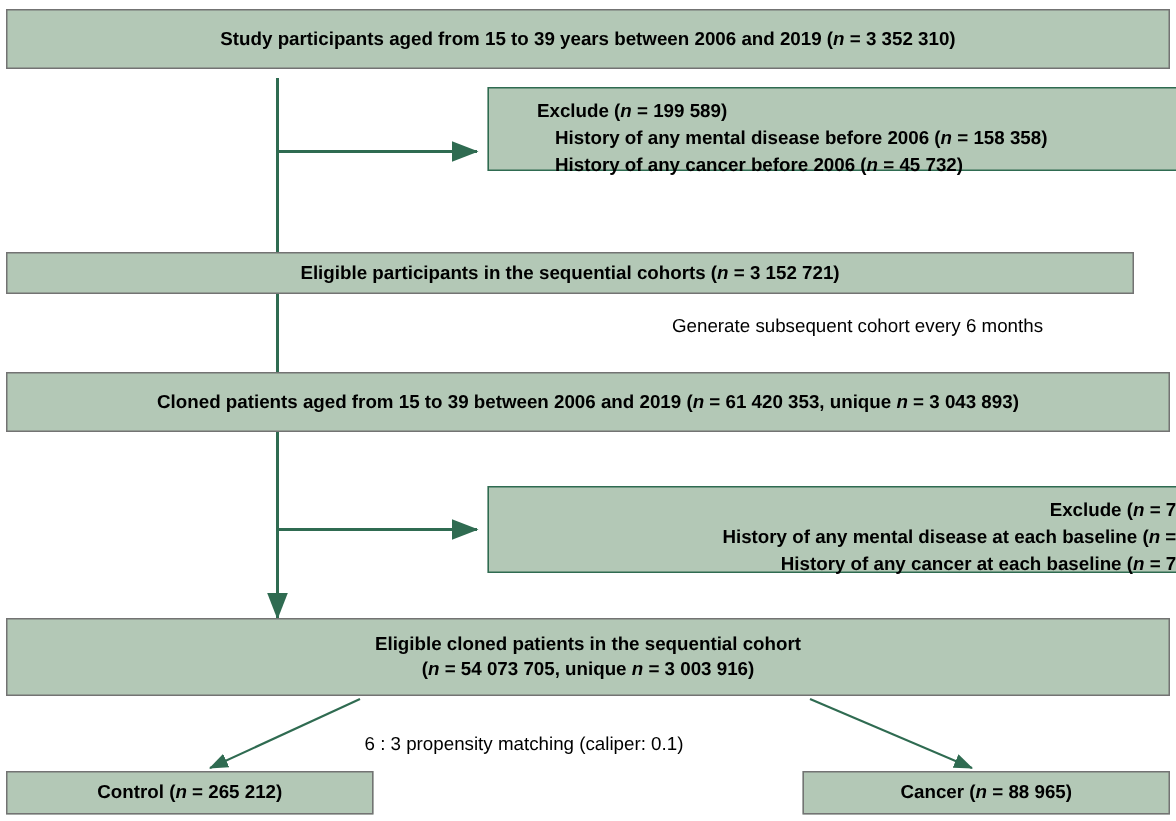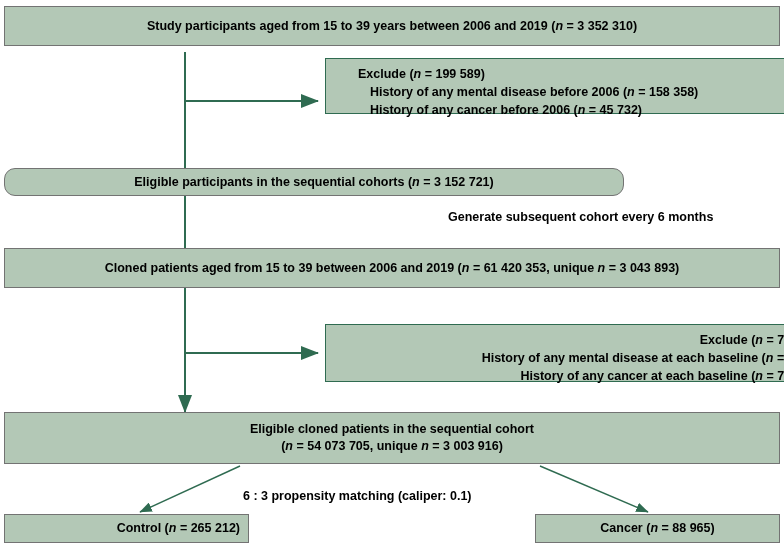--- a/index.html
+++ b/index.html
@@ -45,21 +45,21 @@
     font-size: 12.5px;
     line-height: 1.45;
     padding: 6px 10px;
     text-align: left;
   }
   .exclude-box .line.indent {
     padding-left: 12px;
   }
   .free-label {
     position: absolute;
-    font-weight: bold;
+    font-weight: normal;
     font-size: 12.5px;
     color: #000000;
     white-space: nowrap;
   }
   svg.arrows {
     position: absolute;
     left: 0;
     top: 0;
     width: 784px;
     height: 547px;
@@ -98,21 +98,21 @@
   <div class="box" style="left:4px; top:6px; width:776px; height:40px;">
     <span class="inner">Study participants aged from 15 to 39 years between 2006 and 2019 (<em class="italic">n</em> = 3 352 310)</span>
   </div>
 
   <div class="exclude-box" style="left:325px; top:58px; width:488px; height:56px;padding-left:32px;">
     <div class="line">Exclude (<em class="italic">n</em> = 199 589)</div>
     <div class="line indent">History of any mental disease before 2006 (<em class="italic">n</em> = 158 358)</div>
     <div class="line indent">History of any cancer before 2006 (<em class="italic">n</em> = 45 732)</div>
   </div>
 
-  <div class="box" style="left:4px; top:168px; width:620px; height:28px;border-radius:11px;">
+  <div class="box" style="left:4px; top:168px; width:752px; height:28px;">
     <span class="inner">Eligible participants in the sequential cohorts (<em class="italic">n</em> = 3 152 721)</span>
   </div>
 
   <div class="free-label" style="left:448px; top:210px;">Generate subsequent cohort every 6 months</div>
 
   <div class="box" style="left:4px; top:248px; width:776px; height:40px;">
     <span class="inner">Cloned patients aged from 15 to 39 between 2006 and 2019 (<em class="italic">n</em> = 61 420 353, unique <em class="italic">n</em> = 3 043 893)</span>
   </div>
 
   <div class="exclude-box" style="left:325px; top:324px; width:523px; height:58px;text-align:right;">
@@ -121,21 +121,21 @@
     <div class="line indent">History of any cancer at each baseline (<em class="italic">n</em> = 7 198 384)</div>
   </div>
 
   <div class="box" style="left:4px; top:412px; width:776px; height:52px; flex-direction:column;">
     <span class="inner">Eligible cloned patients in the sequential cohort</span>
     <span class="inner">(<em class="italic">n</em> = 54 073 705, unique <em class="italic">n</em> = 3 003 916)</span>
   </div>
 
   <div class="free-label" style="left:243px; top:489px;">6 : 3 propensity matching (caliper: 0.1)</div>
 
-  <div class="box" style="left:4px; top:514px; width:245px; height:29px;text-align:right;">
+  <div class="box" style="left:4px; top:514px; width:245px; height:29px;">
     <span class="inner">Control (<em class="italic">n</em> = 265 212)</span>
   </div>
 
   <div class="box" style="left:535px; top:514px; width:245px; height:29px;justify-content:center;">
     <span class="inner">Cancer (<em class="italic">n</em> = 88 965)</span>
   </div>
 
 </div>
 
 </body></html>

